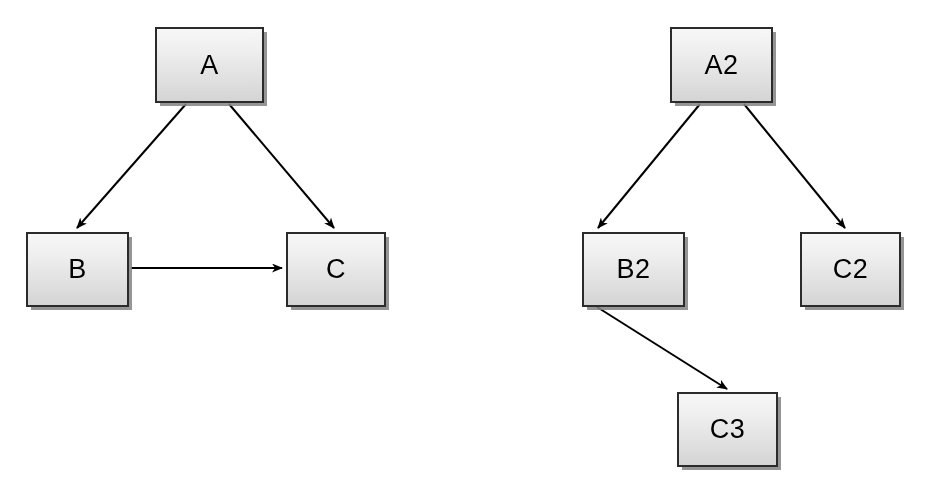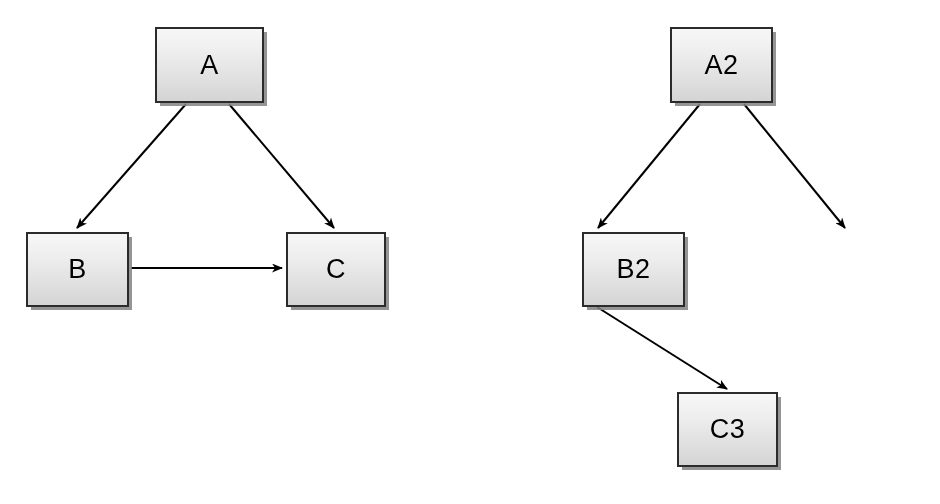--- a/index.html
+++ b/index.html
@@ -78,17 +78,20 @@
   </div>
   <div class="node" style="left: 286px; top: 232px; width: 100px; height: 75px;">
     <span class="node-label">C</span>
   </div>
   <div class="node" style="left: 670px; top: 27px; width: 103px; height: 76px;">
     <span class="node-label">A2</span>
   </div>
   <div class="node" style="left: 542px; top: 232px; width: 103px; height: 75px; margin-left: 40px;">
     <span class="node-label">B2</span>
   </div>
+  <div class="node" style="left: 800px; top: 232px; width: 101px; height: 75px;">
+    <span class="node-label">C2</span>
+  </div>
   <div class="node" style="left: 677px; top: 392px; width: 101px; height: 75px; justify-content: center;">
     <span class="node-label">C3</span>
   </div>
 
 </div>
 
 </body></html>

